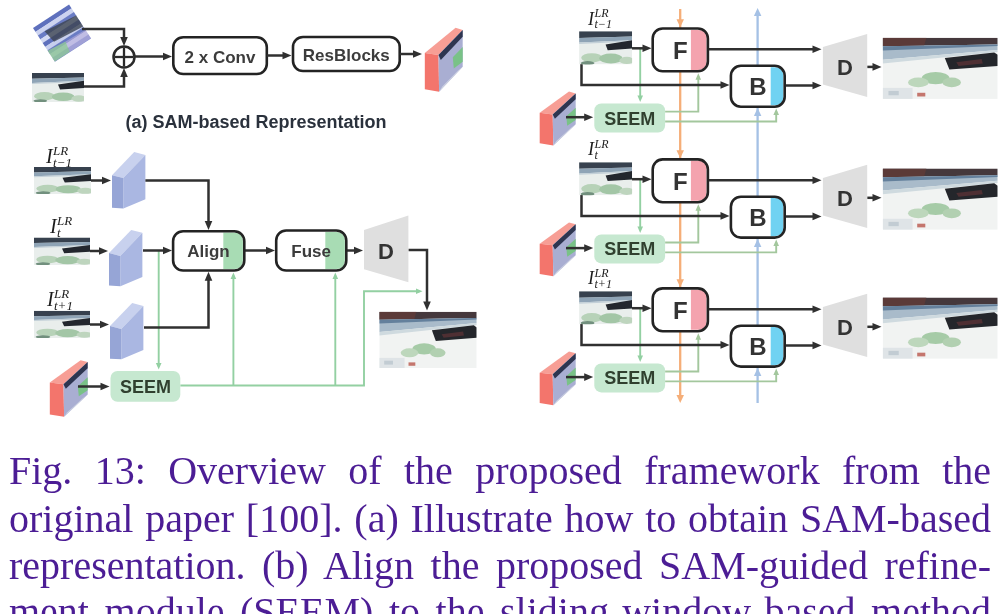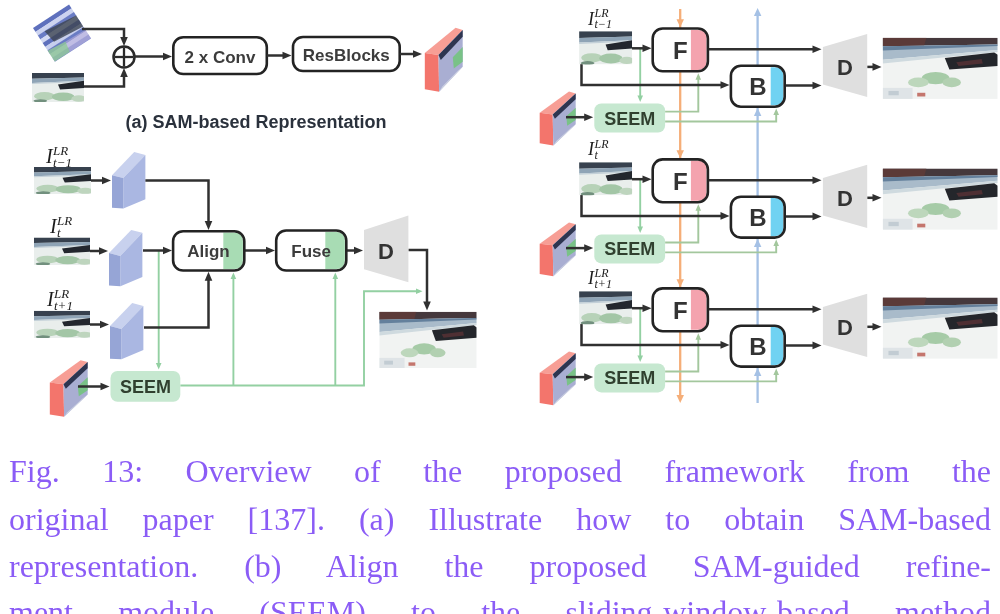--- a/index.html
+++ b/index.html
@@ -1,19 +1,19 @@
 <!DOCTYPE html>
 <html><head>
 <meta charset="utf-8">
 <style>
   html,body { margin:0; padding:0; background:#ffffff; width:1000px; height:614px; overflow:hidden; }
   .cap {
     position:absolute; left:9px; width:982px;
     font-family:"Liberation Serif", serif;
-    font-size:32px; line-height:38px; color:#8b5cf6;
+    font-size:40px; line-height:38px; color:#4c1d95;
     text-align:justify; text-align-last:justify;
     white-space:nowrap;
   }
 </style>
 </head>
 <body>
 <svg width="1000" height="445" viewBox="0 0 1000 445" style="position:absolute;left:0;top:0">
     <g transform="translate(33,28) rotate(-33)">
       <rect x="0" y="0.00" width="43" height="4.74" fill="#5e70bd"></rect>
       <rect x="0" y="4.44" width="43" height="4.74" fill="#ccd3f0"></rect>
@@ -416,15 +416,15 @@
     <polygon points="552.7,374.3 575.7,353.3 575.7,384.2 553.3,405.3" fill="#a9aed2"></polygon>
     <polygon points="552.7,374.3 575.7,353.3 575.7,359.1 554.9,378.6" fill="#2e3550"></polygon>
     <polygon points="566.3,376.2 575.7,367.6 575.7,380.0 567.2,385.7" fill="#79c287"></polygon>
     <polygon points="556.3,400.9 571.1,387.6 575.7,384.2 553.3,405.3" fill="#cdd2e2"></polygon>
     <path d="M 566.0 377.1 L 587.8 377.1" fill="none" stroke="#303030" stroke-width="2.5" stroke-linecap="butt" stroke-linejoin="miter"></path>
     <polygon points="593.2,377.1 584.2,380.9 584.2,373.3" fill="#303030"></polygon>
     <rect x="594.3" y="363.4" width="70.8" height="29" rx="7" fill="#c6e8d0"></rect>
     <text x="629.7" y="384.4" font-family="Liberation Sans, sans-serif" font-size="18" font-weight="700" fill="#30402f" text-anchor="middle">SEEM</text>
   </svg>
 <div class="cap" style="top:452.4px">Fig. 13: Overview of the proposed framework from the</div>
-<div class="cap" style="top:500.1px">original paper [137]. (a) Illustrate how to obtain SAM-based</div>
+<div class="cap" style="top:500.1px">original paper [100]. (a) Illustrate how to obtain SAM-based</div>
 <div class="cap" style="top:546.6px">representation. (b) Align the proposed SAM-guided refine-</div>
 <div class="cap" style="top:593.1px">ment module (SEEM) to the sliding-window-based method</div>
 
 </body></html>

